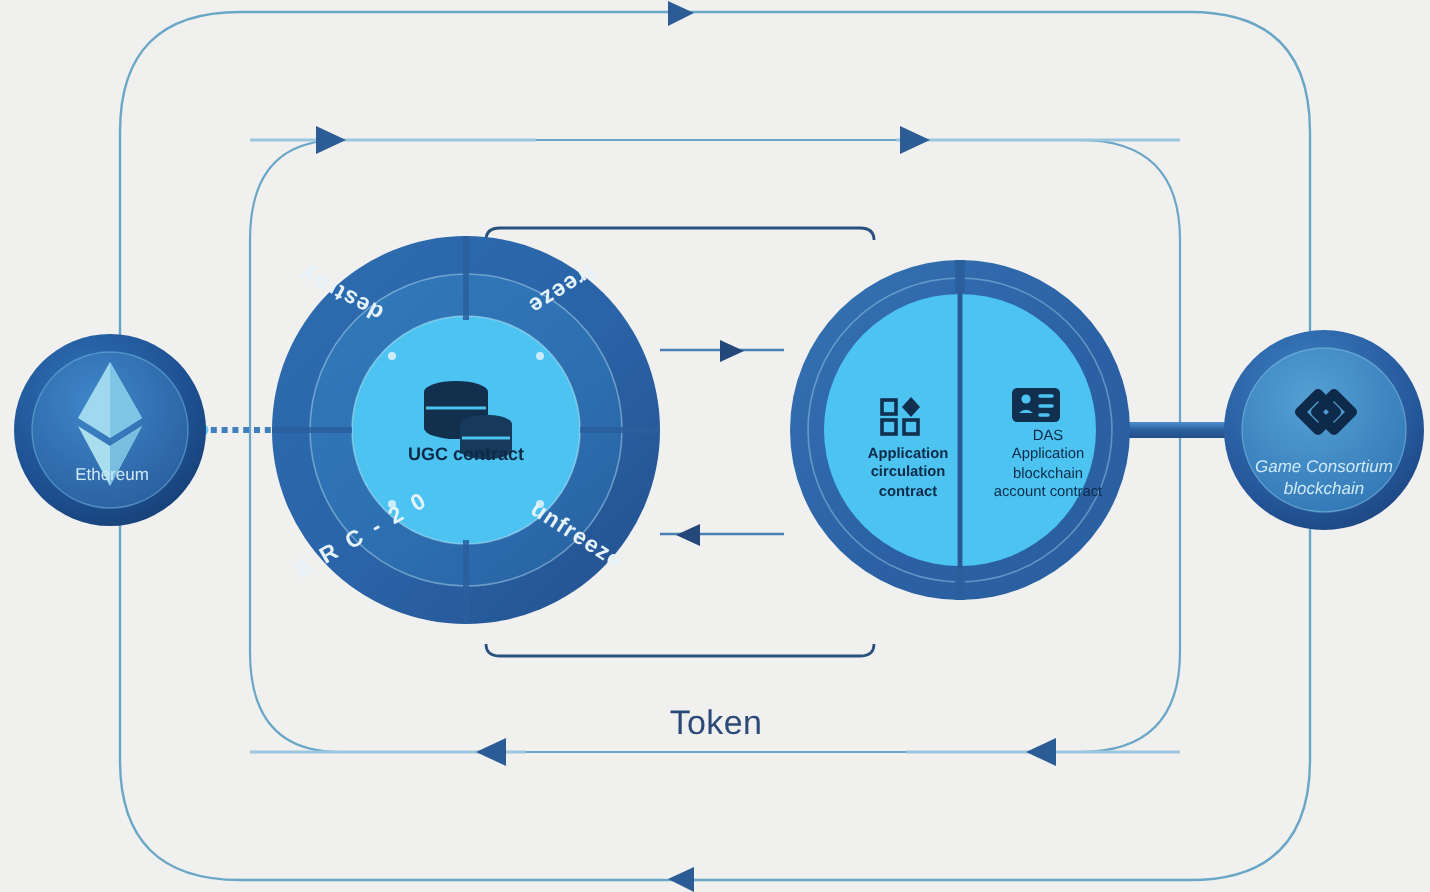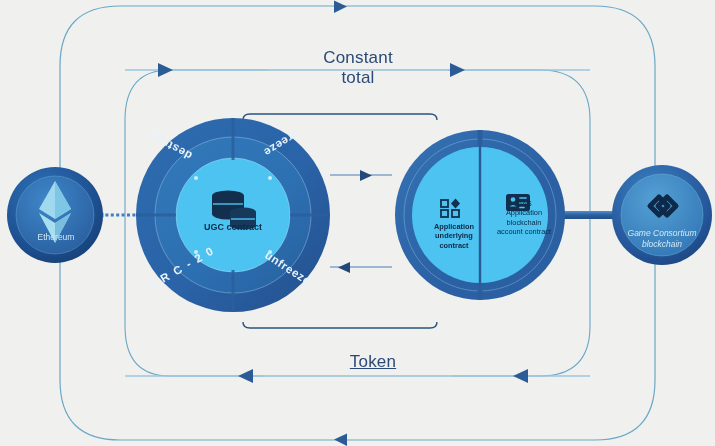--- a/index.html
+++ b/index.html
@@ -6,31 +6,31 @@
   body{width:715px;height:446px;overflow:hidden;
        font-family:"Liberation Sans","DejaVu Sans",sans-serif;}
   #stage{position:relative;width:715px;height:446px;background:#f0f0ef;}
   #svg{position:absolute;left:0;top:0;width:715px;height:446px;}
 
   .lbl{position:absolute;color:#2a4b7c;text-align:center;line-height:1.18;
        letter-spacing:.2px;pointer-events:none;}
   .big-lbl{font-size:17px;color:#2c4a77;}
 
   #constant-total{left:268px;top:48px;width:180px;}
-  #token-circulation{left:278px;top:352px;width:190px;text-decoration:underline;}
+  #token-circulation{left:263px;top:352px;width:190px;}
 
   .node-cap{position:absolute;color:#cfe9f7;font-size:8.5px;text-align:center;
             line-height:1.25;width:100px;}
   #eth-cap{left:6px;top:232px;}
   #gcb-cap{left:612px;top:228px;width:100px;font-style:italic;}
 
   .hub-cap{position:absolute;color:#0d2a47;text-align:center;line-height:1.25;}
   #ugc-cap{left:183px;top:222px;width:100px;font-size:9px;font-weight:bold;}
   #app-cap{left:414px;top:222px;width:80px;font-size:7.4px;font-weight:bold;}
-  #das-cap{left:481px;top:199px;width:86px;font-size:7.4px;}
+  #das-cap{left:481px;top:213px;width:86px;font-size:7.4px;}
 
   .quad{position:absolute;color:#e7f3fb;font-size:11.5px;font-weight:600;
         letter-spacing:.6px;white-space:nowrap;transform-origin:50% 50%;}
   #q-destroy {left:148px;top:140px;transform:rotate(208deg);}
   #q-freeze  {left:262px;top:138px;transform:rotate(148deg);}
   #q-erc20   {left:144px;top:262px;transform:rotate(-30deg);letter-spacing:1.6px;}
   #q-unfreeze{left:262px;top:262px;transform:rotate(33deg);}
 </style>
 </head>
 <body>
@@ -207,41 +207,37 @@
         <path d="M509.5 206.5 q3.5 -3.2 7 0 z" fill="#4cc3f0"></path>
         <g stroke="#4cc3f0" stroke-width="1.7" stroke-linecap="round">
           <path d="M520 198 h6"></path>
             <path d="M520 203 h6"></path>
             <path d="M520 207.5 h4"></path>
         </g>
       </g>
     </g>
   </svg>
 
-  <div class="lbl big-lbl" id="constant-total">
-    <div>Constant</div>
-    <div>total</div>
-  </div>
 
   <div class="lbl big-lbl" id="token-circulation">
     <div>Token</div>
   </div>
 
   <div class="node-cap" id="eth-cap">Ethereum</div>
 
   <div class="node-cap" id="gcb-cap">
     <div>Game Consortium</div>
     <div>blockchain</div>
   </div>
 
   <div class="hub-cap" id="ugc-cap">UGC contract</div>
 
   <div class="hub-cap" id="app-cap">
     <div>Application</div>
-    <div>underlying</div>
+    <div>circulation</div>
     <div>contract</div>
   </div>
 
   <div class="hub-cap" id="das-cap">
     <div>DAS</div>
     <div>Application</div>
     <div>blockchain</div>
     <div>account contract</div>
   </div>
 

